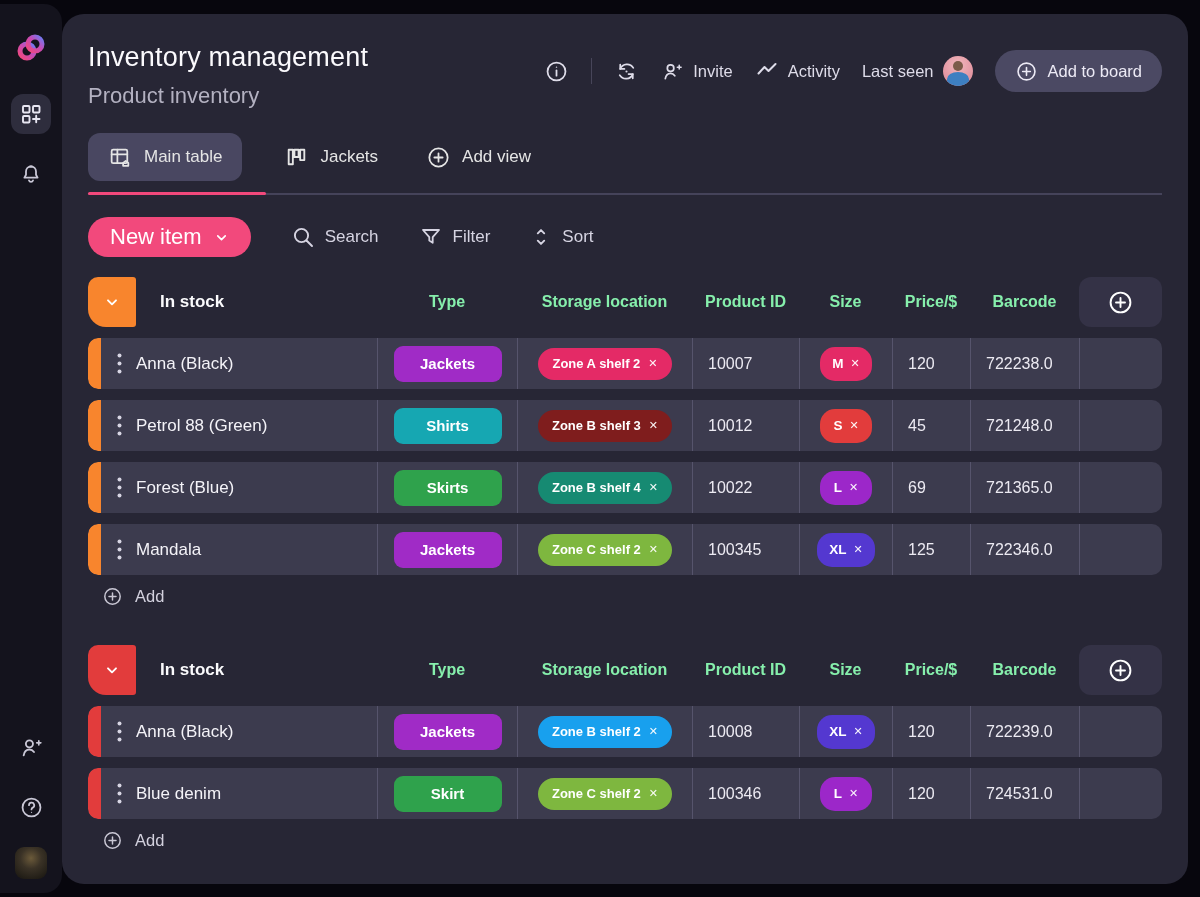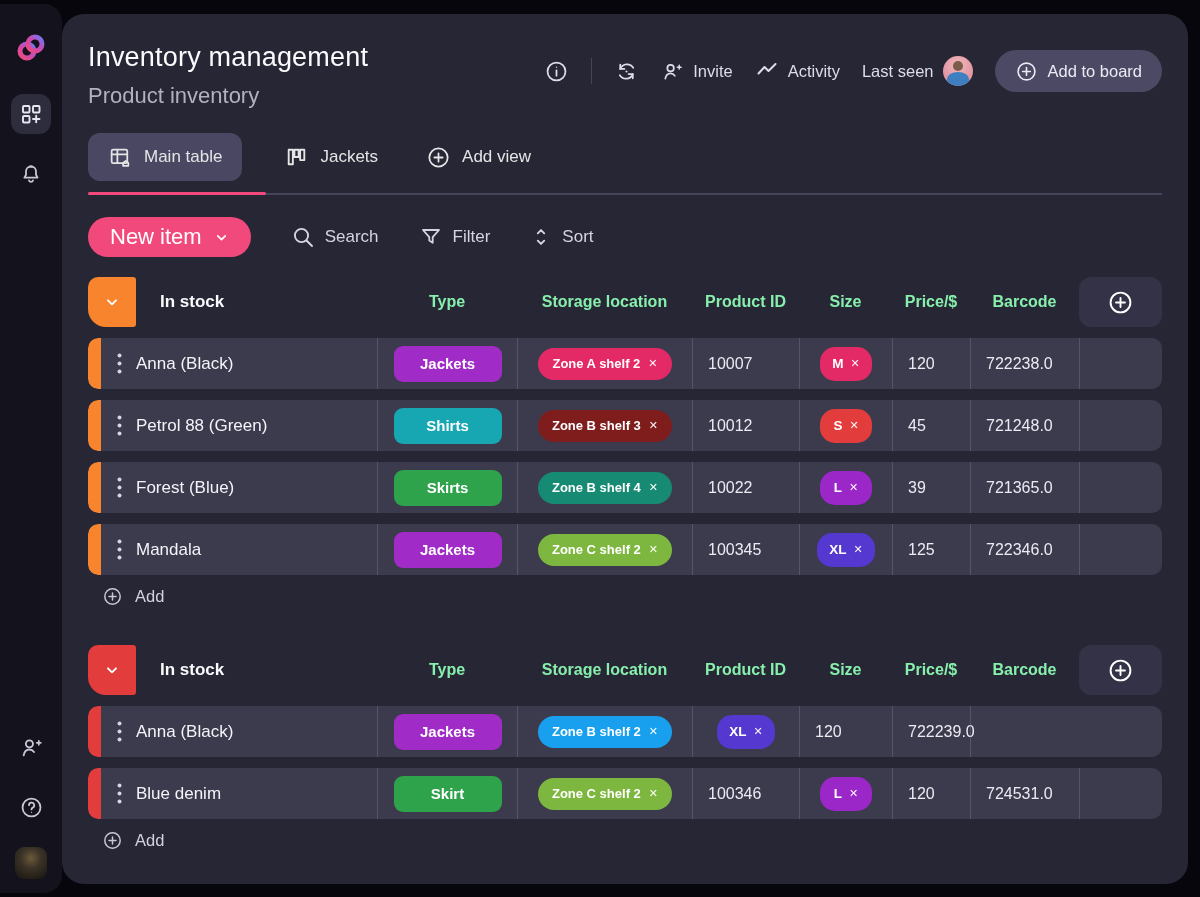--- a/index.html
+++ b/index.html
@@ -414,21 +414,21 @@
             <span class="pill-x">✕</span>
           </button>
         </div>
         <div class="cell pad">10022</div>
         <div class="cell center">
           <button class="pill-size" style="background: rgb(156, 39, 201);">
             <span>L</span>
             <span class="pill-x">✕</span>
           </button>
         </div>
-        <div class="cell pad">39</div>
+        <div class="cell pad">69</div>
         <div class="cell pad">721365.0</div>
         <div class="cell"></div>
       </div>
       <div class="trow item-row">
         <div class="name-cell">
           <span class="accent" style="background: rgb(248, 133, 45);"></span>
           <button class="kebab">
             <svg width="5" height="21" viewBox="0 0 5 21" fill="currentColor">
               <circle cx="2.5" cy="2.5" r="2"></circle>
               <circle cx="2.5" cy="10.5" r="2"></circle>
@@ -504,20 +504,21 @@
         </div>
         <div class="cell center">
           <button class="pill-type" style="background: rgb(160, 43, 198);">Jackets</button>
         </div>
         <div class="cell center">
           <button class="pill-loc" style="background: rgb(24, 160, 238);">
             <span>Zone B shelf 2</span>
             <span class="pill-x">✕</span>
           </button>
         </div>
+        <div class="cell pad">10008</div>
         <div class="cell center">
           <button class="pill-size" style="background: rgb(84, 56, 208);">
             <span>XL</span>
             <span class="pill-x">✕</span>
           </button>
         </div>
         <div class="cell pad">120</div>
         <div class="cell pad">722239.0</div>
         <div class="cell"></div>
       </div>

